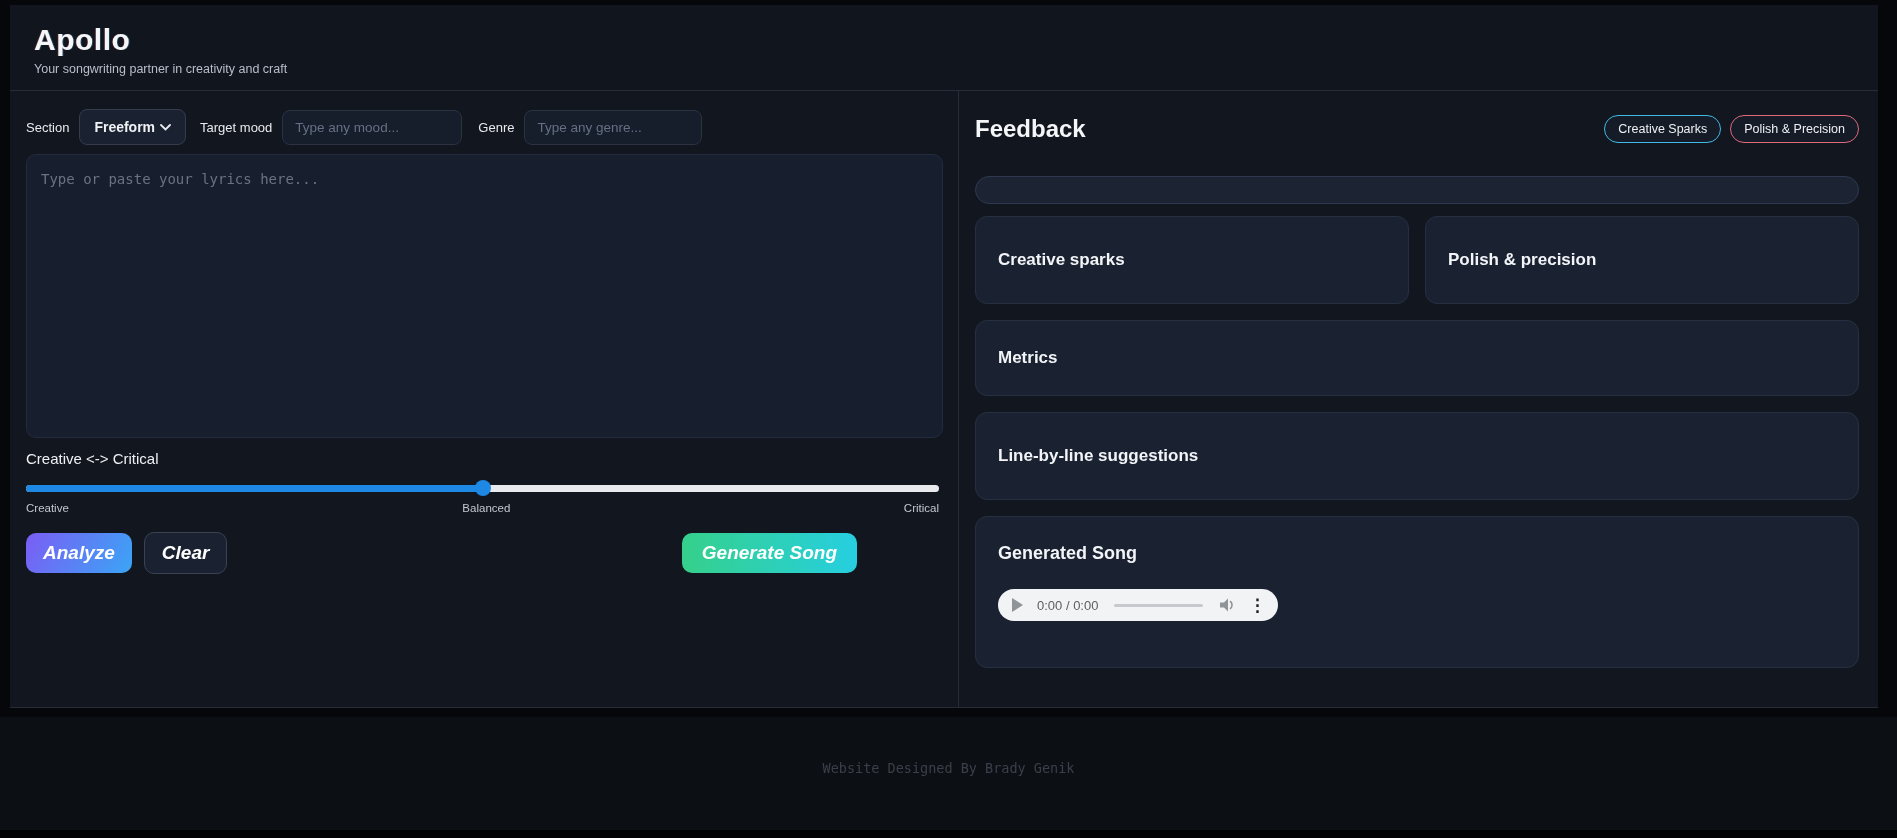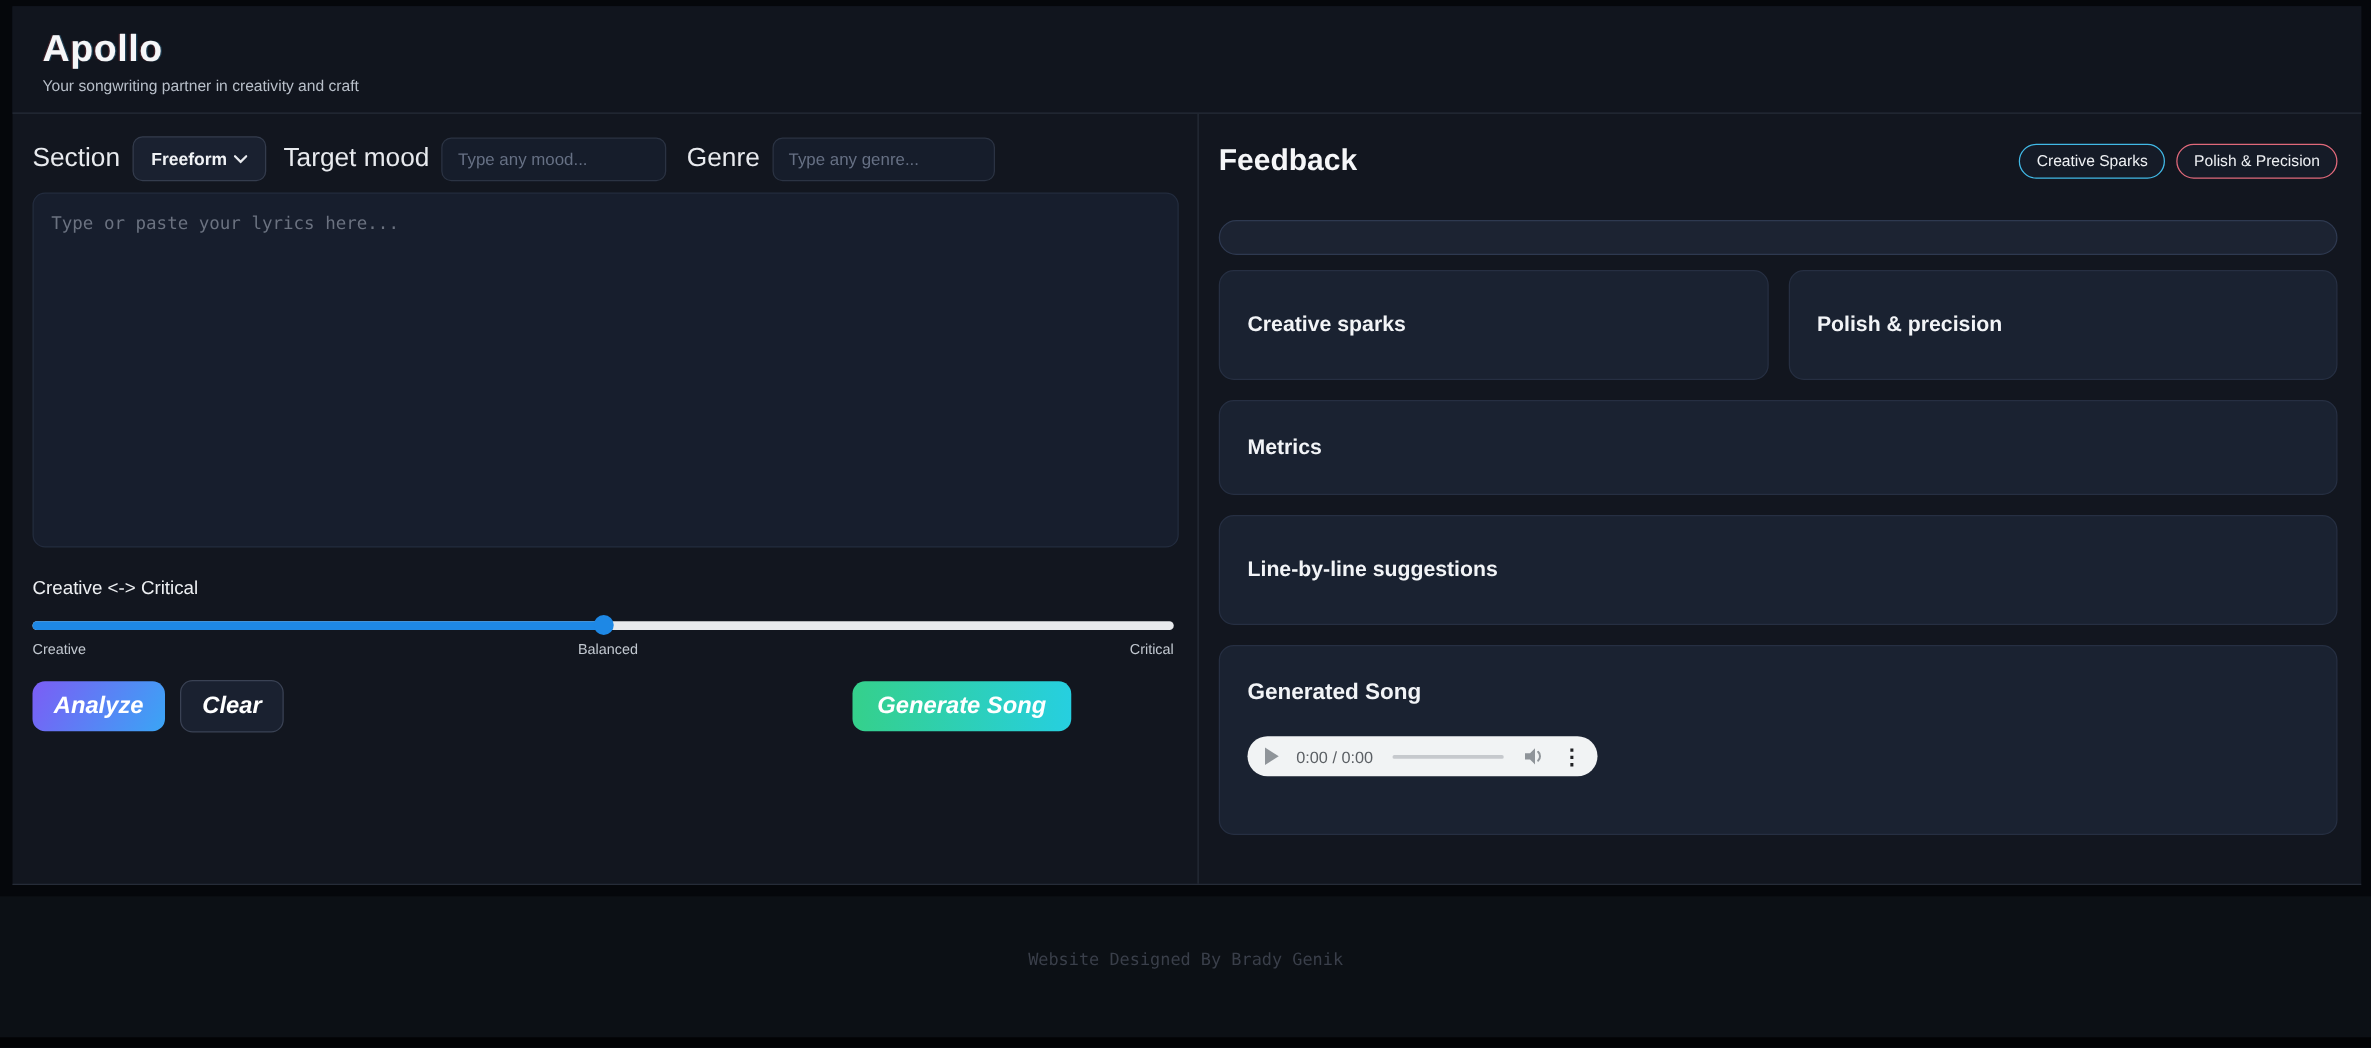--- a/index.html
+++ b/index.html
@@ -1,46 +1,46 @@
 <!DOCTYPE html>
 <html><head>
 <meta charset="utf-8">
 <style>
   html,body{margin:0;padding:0;background:#05070b;font-family:"Liberation Sans",sans-serif;}
   .page{position:relative;width:1897px;height:838px;background:#05070b;overflow:hidden;}
-  .app{position:absolute;left:10px;right:8px;top:5px;background:#12161f;}
+  .app{position:absolute;left:10px;right:19px;top:5px;background:#12161f;}
 
   
   .hdr{padding:18px 0 14px 24px;border-bottom:1px solid #262c38;background:#11151e;}
   .hdr h1{margin:0;color:#f5f6f8;font-size:30px;font-weight:800;letter-spacing:.5px;
           text-shadow:1px 0 0 rgba(80,200,255,.25),-1px 0 0 rgba(255,80,80,.2);}
   .hdr .sub{margin-top:5px;color:#b8bfc9;font-size:12.5px;}
 
   
   .main{display:flex;height:616px;border-bottom:1px solid #262c38;}
   .left{width:949px;border-right:1px solid #262c38;box-sizing:border-box;padding:18px 16px 0 16px;}
   .right{flex:1;box-sizing:border-box;padding:24px 19px 0 16px;}
 
   
   .frm{display:flex;align-items:center;gap:10px;}
-  .frm label{color:#e8eaee;font-size:21px;white-space:nowrap;}
+  .frm label{color:#e8eaee;font-size:13px;white-space:nowrap;}
   .sel{display:flex;align-items:center;gap:5px;background:#1a2130;border:1px solid #343c4d;
        border-radius:8px;padding:9px 14px;color:#f0f2f5;font-size:14px;font-weight:600;cursor:pointer;}
   .inp{background:#161d2b;border:1px solid #2b3343;border-radius:8px;padding:10px 12px;
        color:#e8eaee;font-size:13.5px;outline:none;box-sizing:border-box;height:35px;}
   .inp::placeholder{color:#667084;}
   #mood{width:180px;margin-right:6px;}
   #genre{width:178px;}
   .lyr{display:block;width:917px;height:284px;margin-top:9px;background:#171e2d;border:1px solid #232c3e;
        border-radius:10px;box-sizing:border-box;padding:16px 14px;resize:none;outline:none;
        font-family:"DejaVu Sans Mono",monospace;font-size:14px;color:#dfe3e8;}
   .lyr::placeholder{color:#6b7280;}
 
   
-  .sl-label{margin-top:24px;color:#eef0f3;font-size:15px;}
+  .sl-label{margin-top:12px;color:#eef0f3;font-size:15px;}
   .sl-wrap{position:relative;margin-top:13px;height:16px;width:913px;}
   .sl-track{position:absolute;top:5px;left:0;right:0;height:7px;border-radius:4px;background:#e8eaed;}
   .sl-fill{position:absolute;top:5px;left:0;height:7px;border-radius:4px 0 0 4px;background:#1e88e5;}
   .sl-thumb{position:absolute;top:0;width:16px;height:16px;border-radius:50%;background:#1e88e5;
             transform:translateX(-8px);cursor:pointer;}
   .sl-subs{display:flex;justify-content:space-between;width:913px;margin-top:6px;
            color:#c2c8d0;font-size:11.5px;}
 
   
   .btn-row{display:flex;align-items:center;margin-top:18px;width:917px;}

